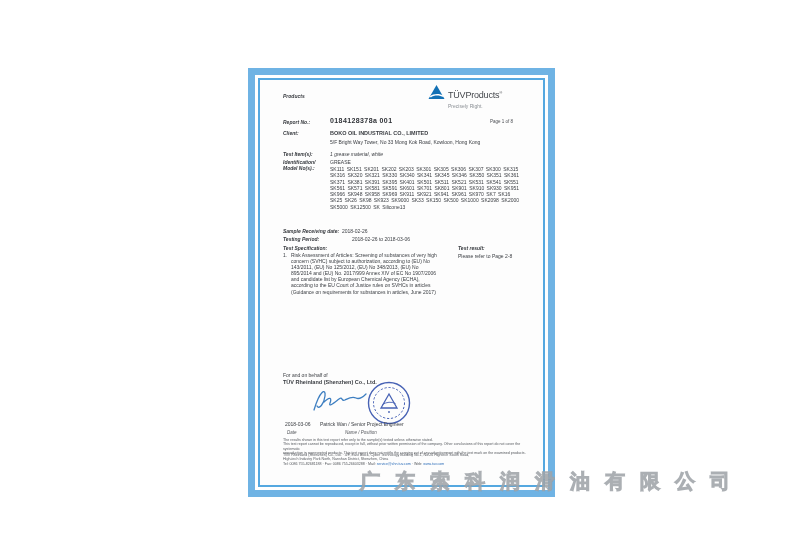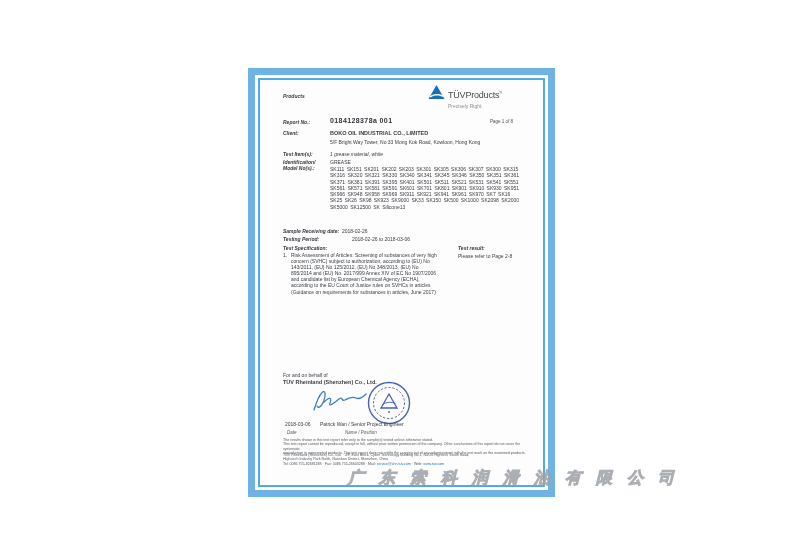--- a/index.html
+++ b/index.html
@@ -55,22 +55,22 @@
   
   .tiny { font-size:3.6px; line-height:4.4px; color:#55585d; }
   .disclaimer { left:23px; top:358px; width:252px; }
   .address { left:23px; top:373px; width:252px; }
   .blue-link { color:#2B6CB8; }
 
   
   .wm { position:absolute; z-index:30; white-space:nowrap; font-weight:bold;
     color:rgba(255,255,255,0.10); -webkit-text-stroke:1px rgba(150,155,160,0.8);
     text-shadow:0 0 1px rgba(255,255,255,.4); }
-  .wm-cn { left:348px; top:468px; font-size:16px; letter-spacing:15px;
-    font-family:"DejaVu Sans", sans-serif;font-style:italic; }
+  .wm-cn { left:360px; top:468px; font-size:20px; letter-spacing:15px;
+    font-family:"DejaVu Sans", sans-serif; }
   .wm-url { left:384px; top:492px; font-size:21px; letter-spacing:1.5px;
     font-family:"DejaVu Sans", sans-serif; }
 </style>
 </head>
 <body>
 
 <div class="stage">
 
   <div class="frame">
     <div class="frame-inner">

